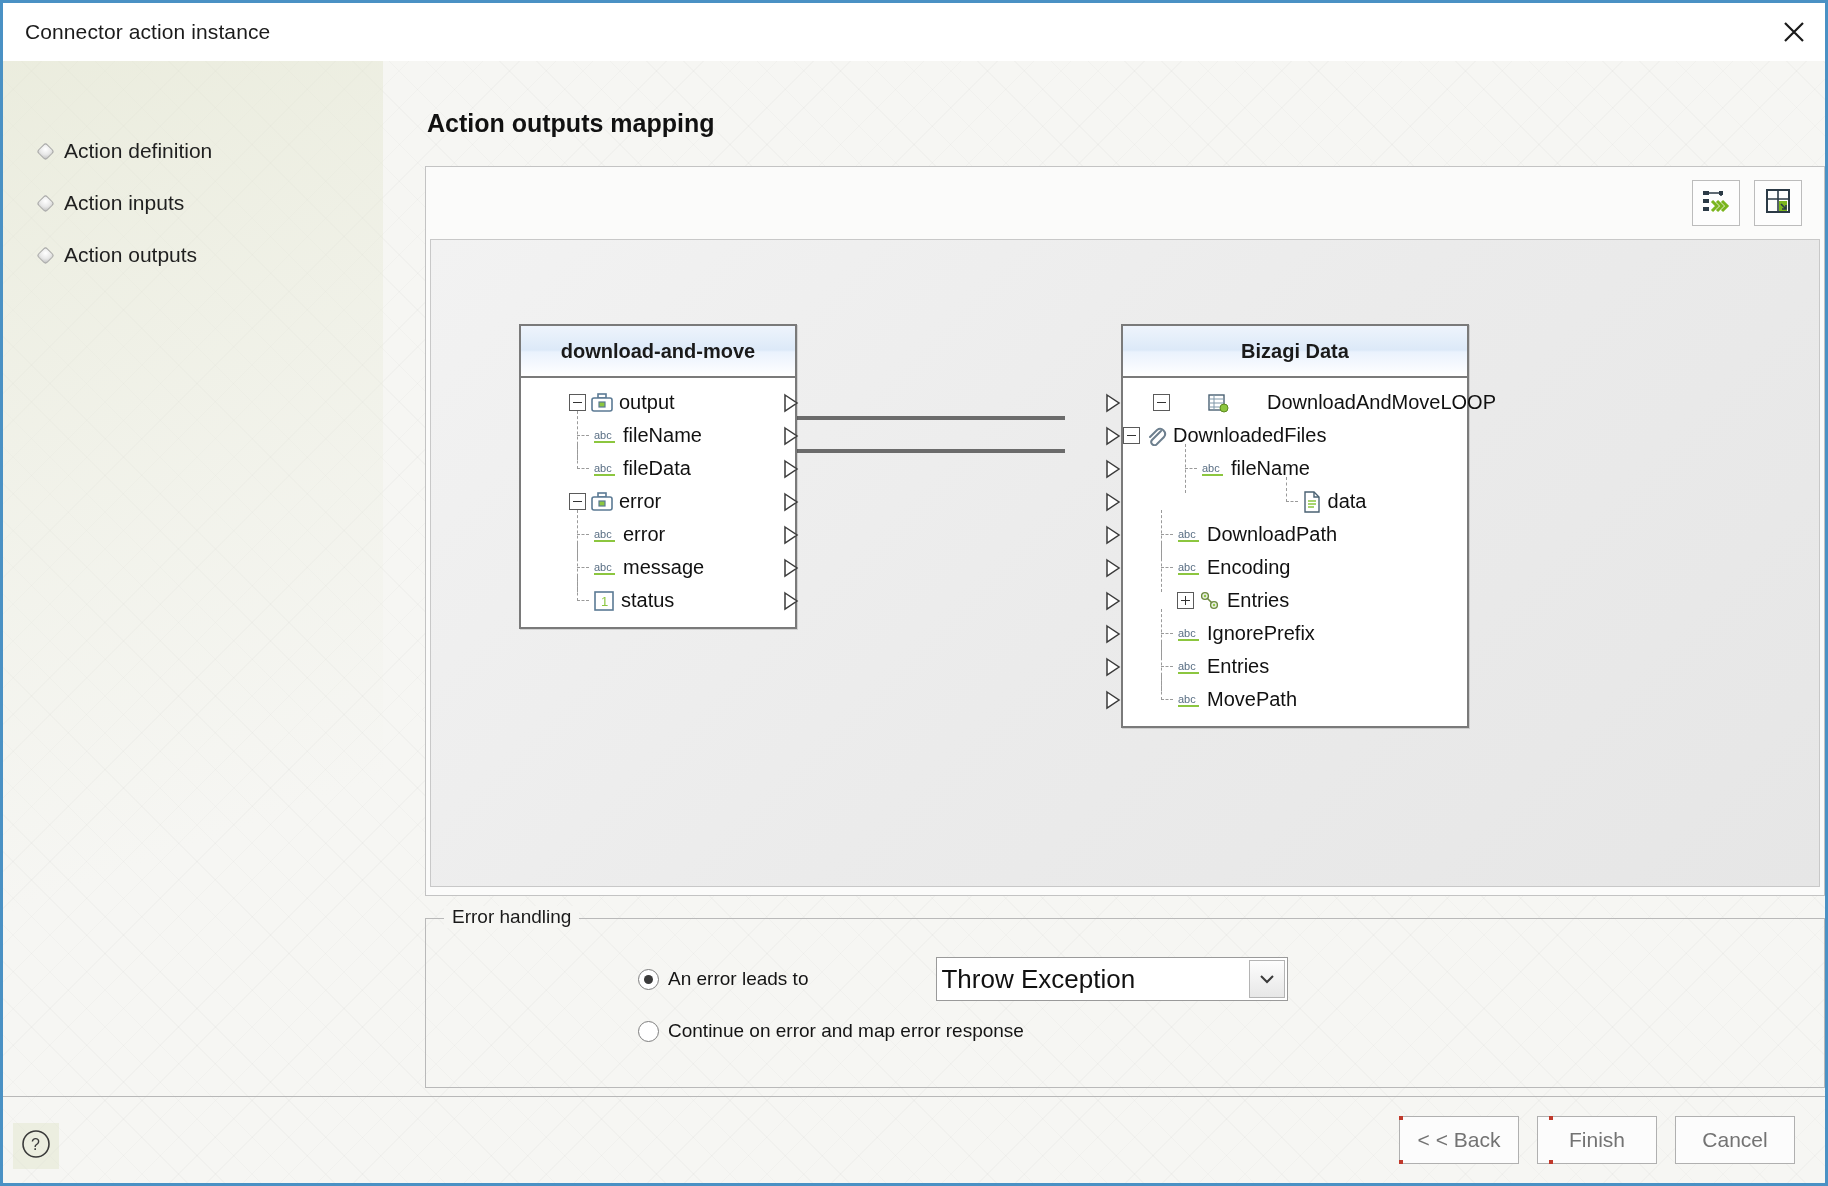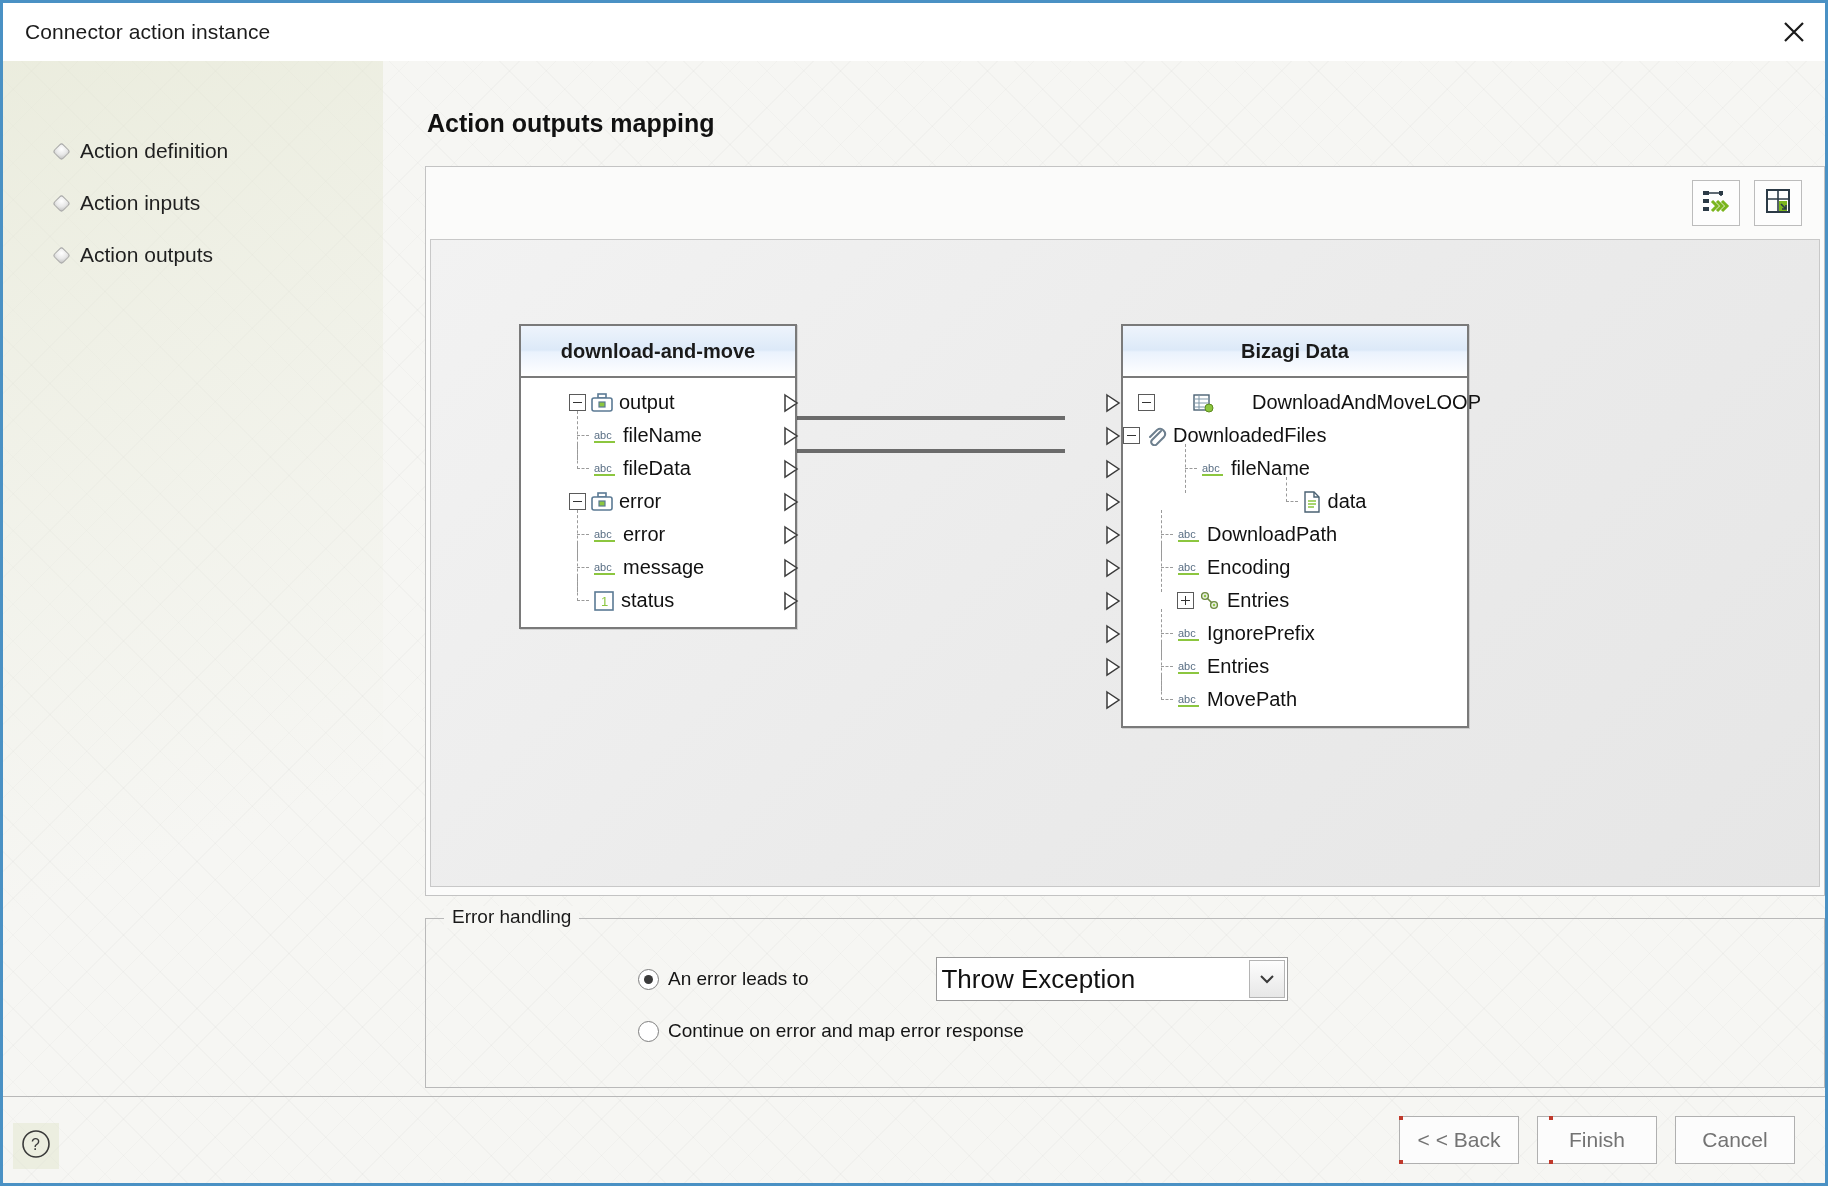--- a/index.html
+++ b/index.html
@@ -54,21 +54,21 @@
     position: absolute;
     left: 0; top: 0;
     width: 380px; height: 1050px;
     background: linear-gradient(160deg, rgba(226,229,205,0.55) 0%, rgba(235,237,222,0.35) 45%, rgba(246,246,243,0) 72%);
     pointer-events: none;
   }
 
   
   #stepnav {
     position: absolute;
-    left: 52px; top: 78px;
+    left: 36px; top: 78px;
     width: 290px;
   }
   .step {
     display: flex;
     align-items: center;
     gap: 12px;
     margin-bottom: 28px;
     cursor: pointer;
   }
   .step-bullet {
@@ -504,21 +504,21 @@
               </span>
             </div>
 
           </div>
         </div>
 
         <div class="tree-panel" style="left:690px; top:84px; width:348px;">
           <div class="tree-header">Bizagi Data</div>
           <div class="tree-body">
 
-            <div class="tree-row" style="padding-left:15px;gap:32px;">
+            <div class="tree-row" style="padding-left:30px;gap:32px;">
               <span class="port-tri" style="left:-18px; top:7px;">
                 <svg width="16" height="20" viewBox="0 0 16 20">
                     <path d="M2 2 L14 10 L2 18 Z" fill="#ffffff" stroke="#3b3b3b" stroke-width="1.5"></path>
                   </svg>
               </span>
               <span class="expander"></span>
               <span class="icn">
                 <svg width="22" height="20" viewBox="0 0 22 20">
                   <rect x="2" y="2" width="15" height="15" fill="#fff" stroke="#4a6173" stroke-width="1.4"></rect>
                   <path d="M2 6 H17 M2 10 H17 M2 14 H17 M7 2 V17" stroke="#7f97a8" stroke-width="1"></path>

